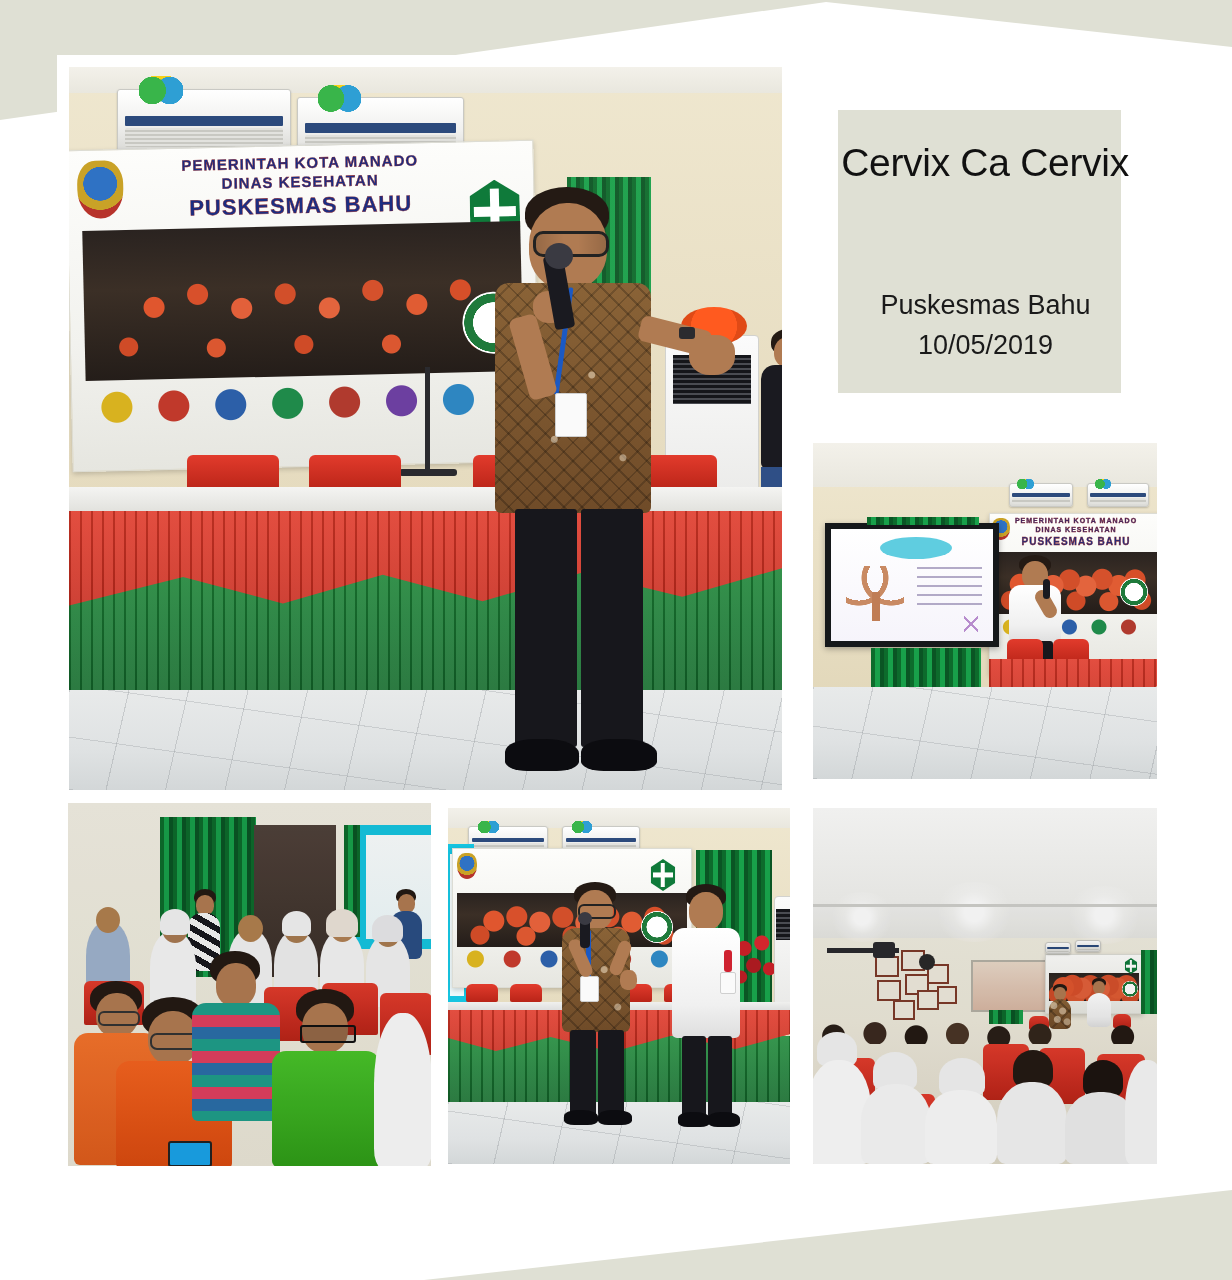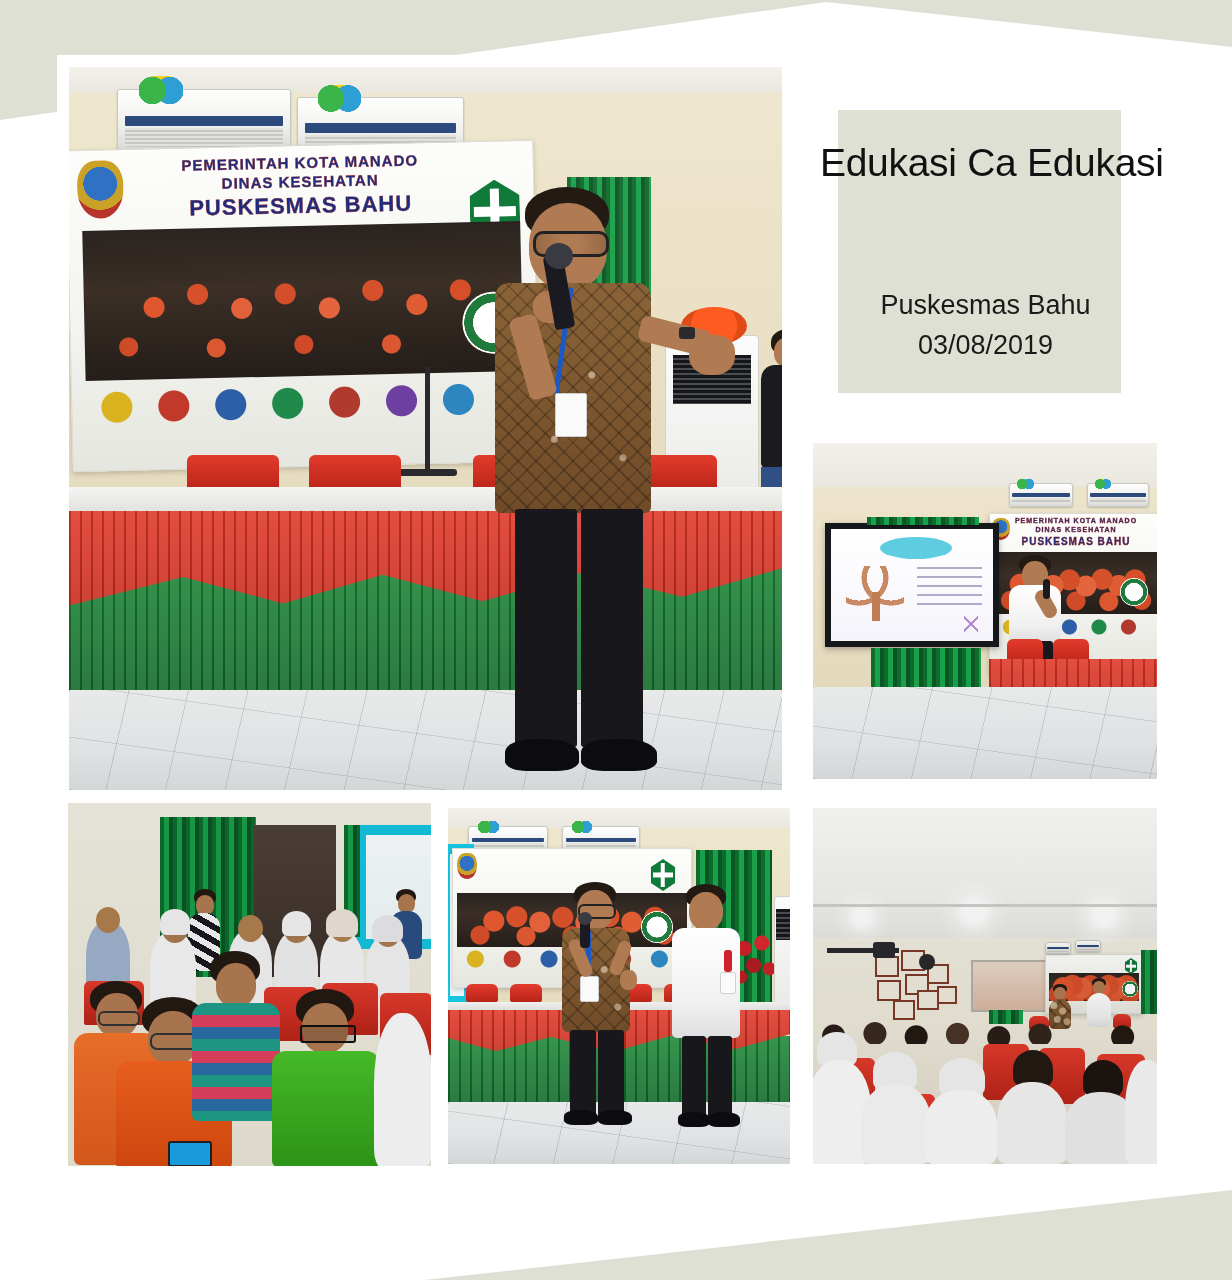--- a/index.html
+++ b/index.html
@@ -373,25 +373,25 @@
              -webkit-clip-path:polygon(0 0,100% 0,100% 50%,80% 80%,58% 52%,34% 84%,12% 56%,0 80%);
              clip-path:polygon(0 0,100% 0,100% 50%,80% 80%,58% 52%,34% 84%,12% 56%,0 80%);"></div>
       </div>
 
       <div class="floor-tiles" style="height:92px;"></div>
     </div>
   </div>
 
   <div id="title-panel"></div>
   <div id="title-block">
-    <div class="title-line">Edukasi Ca Edukasi</div>
+    <div class="title-line">Cervix Ca Cervix</div>
   </div>
   <div id="subtitle-block">
     <div class="sub-line">Puskesmas Bahu</div>
-    <div class="sub-line">03/08/2019</div>
+    <div class="sub-line">10/05/2019</div>
   </div>
 
   <div class="frame" style="left:57px;top:792px;width:385px;height:385px;">
     <div class="photo" style="left:11px;top:11px;width:363px;height:363px;">
       <div style="position:absolute;inset:0;background:linear-gradient(#f2efe3,#e9e5d6);"></div>
       <div class="curtain-green" style="left:92px;top:14px;width:96px;height:160px;"></div>
       <div class="doorwood" style="left:186px;top:22px;width:82px;height:152px;"></div>
       <div class="window-blue" style="left:288px;top:22px;width:74px;height:112px;">
           <div class="pane"></div>
         </div>

